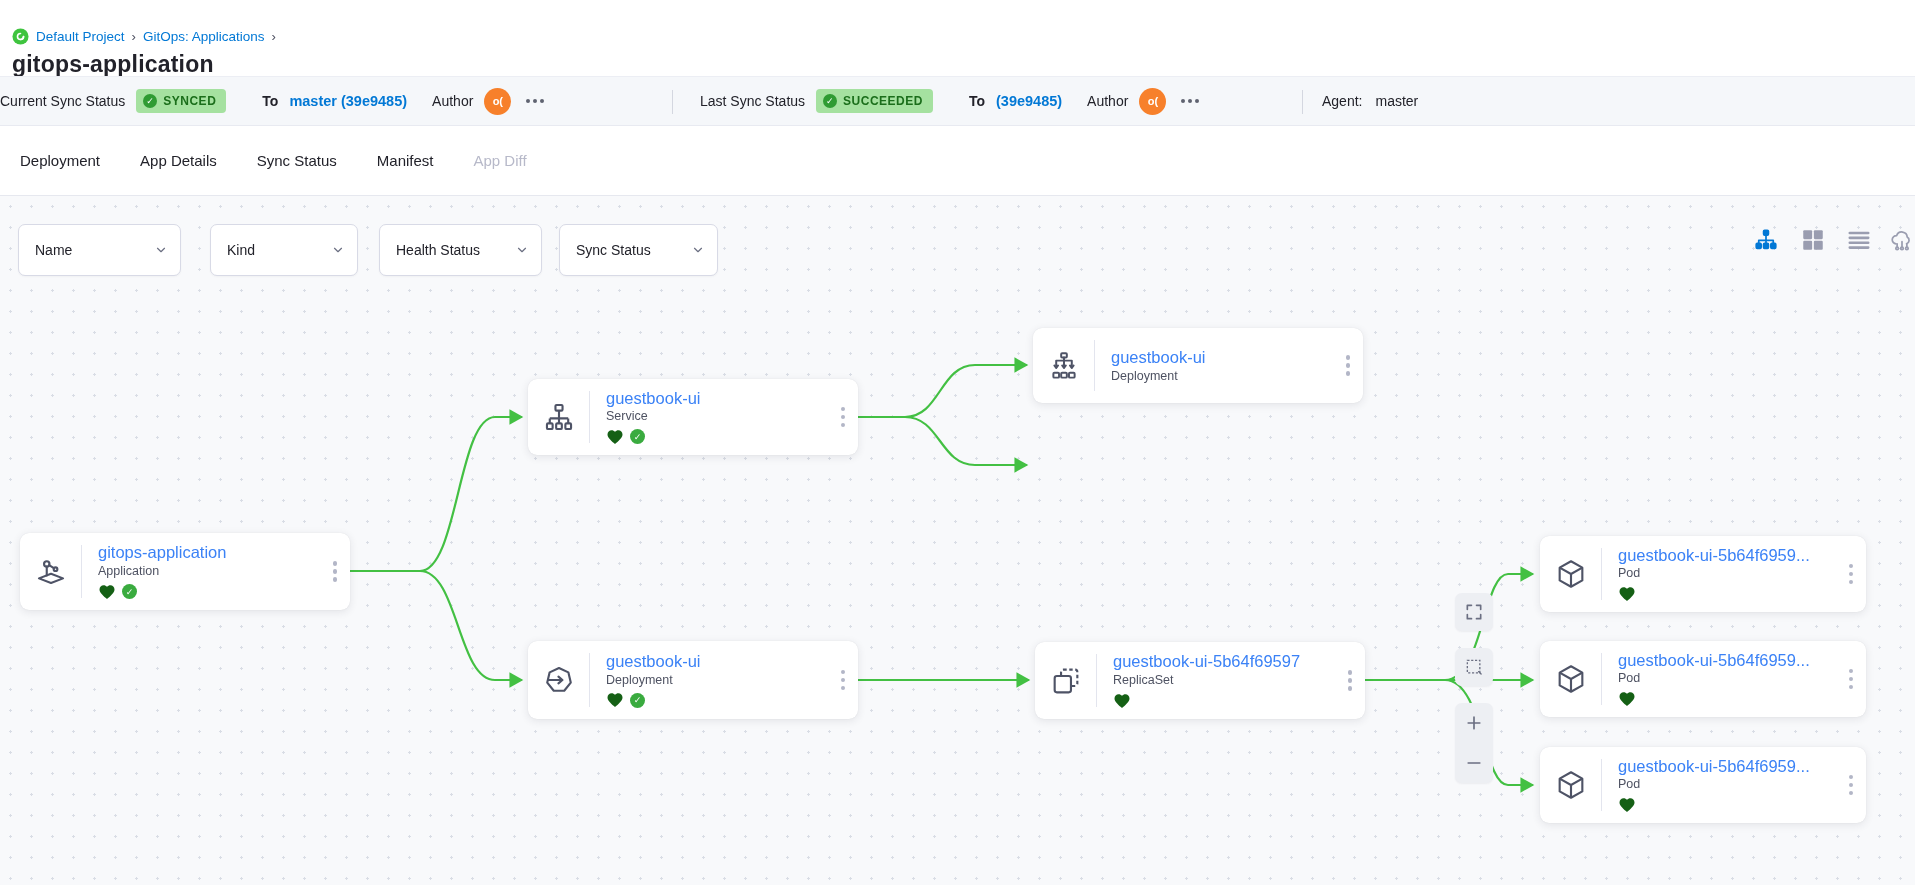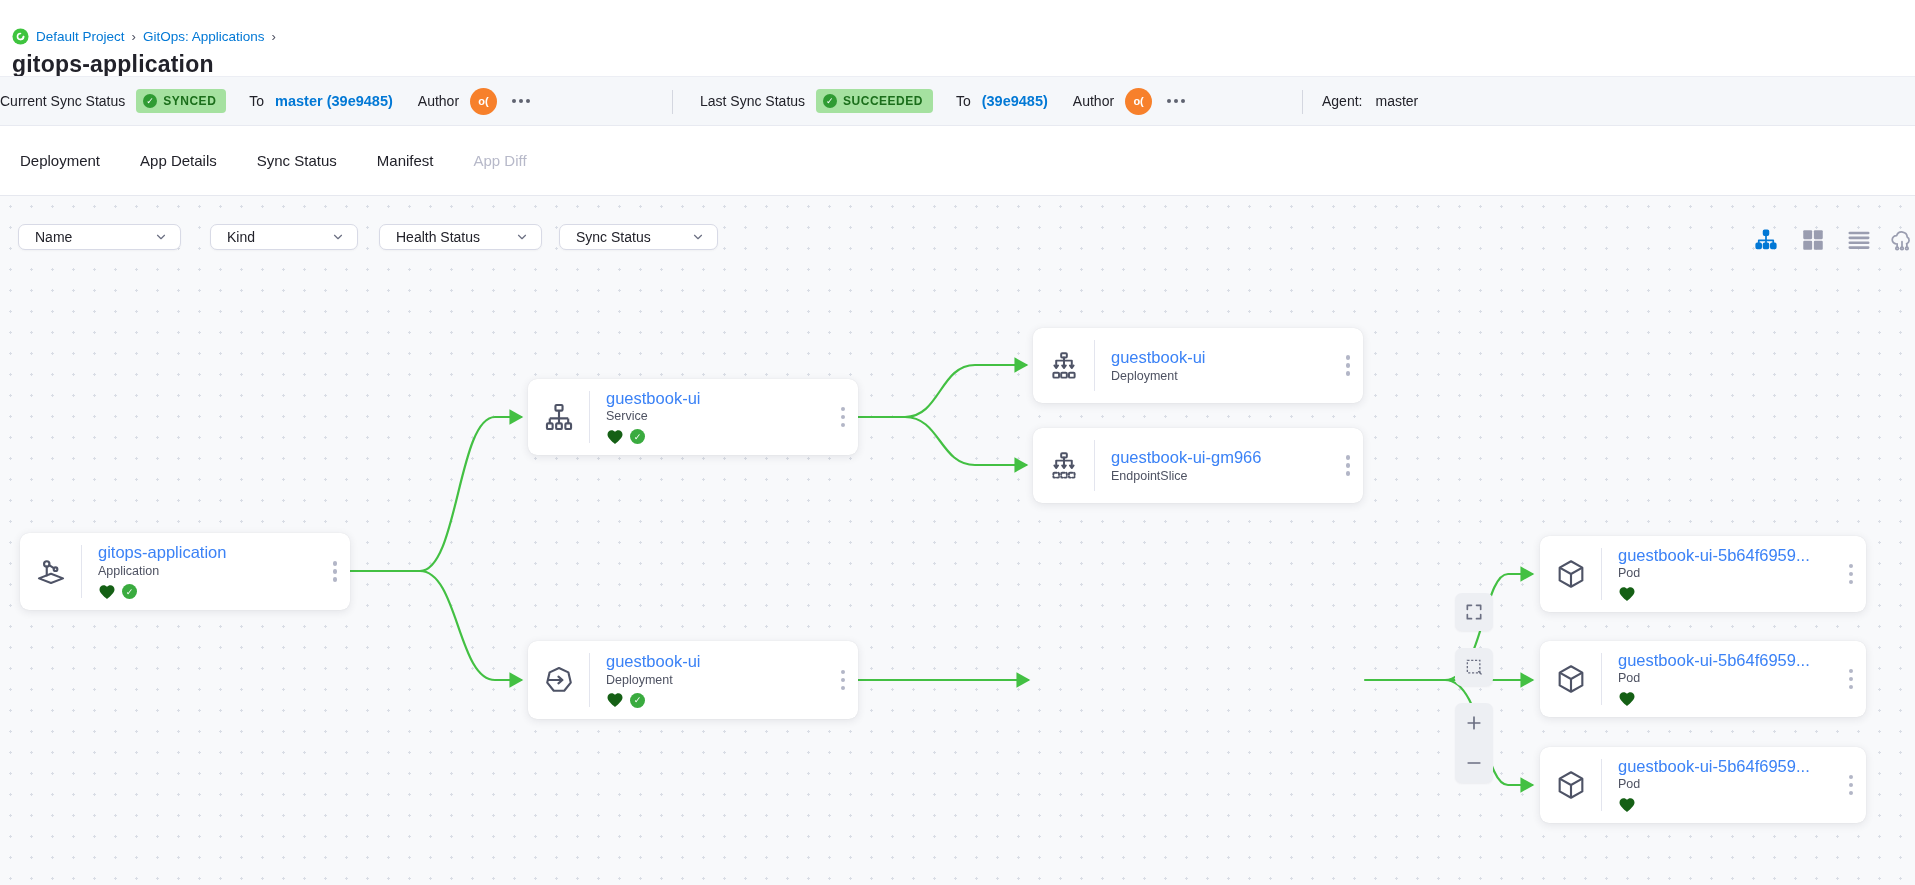--- a/index.html
+++ b/index.html
@@ -31,21 +31,21 @@
   .statusbar { height:50px; background:#f5f7fa; border-top:1px solid #eceef4; border-bottom:1px solid #e8eaf1;
     position:relative; font-size:14px; }
   .sgroup { position:absolute; top:0; height:100%; display:flex; align-items:center; gap:11px; white-space:nowrap; }
   .sg1 { left:0; } .sg2 { left:700px; } .sg3 { left:1322px; }
   .sdivider { position:absolute; top:13px; width:1px; height:24px; background:#d4d7e0; }
   .sd1 { left:672px; } .sd2 { left:1302px; }
   .pill { display:inline-flex; align-items:center; gap:6px; background:#a5e1a0; color:#1b6e1b;
     font-size:12px; font-weight:700; letter-spacing:.5px; padding:5px 10px 5px 7px; border-radius:4px; }
   .pill-check { width:14px; height:14px; border-radius:50%; background:#2f9b33; color:#fff;
     display:inline-flex; align-items:center; justify-content:center; font-size:9px; font-weight:700; }
-  .to-label { margin-left:12px; }
+  .to-label { margin-left:25px;font-weight:bold; }
   .target-link { color:#0278d5; font-weight:700; font-size:14.5px; cursor:pointer; }
   .author-label { margin-left:14px; }
   .avatar { width:27px; height:27px; border-radius:50%; background:#f7802b; color:#fff; font-size:11px;
     font-weight:700; display:inline-flex; align-items:center; justify-content:center; cursor:pointer; }
   .dots-h { display:inline-flex; gap:3px; margin-left:4px; cursor:pointer; }
   .dots-h i { width:4px; height:4px; border-radius:50%; background:#5f6370; }
   .agent-val { margin-left:2px; }
 
   
   .tabsrow { height:70px; background:#ffffff; border-bottom:1px solid #e6e8ef; display:flex;
@@ -55,21 +55,21 @@
   .tab.active::after { content:""; position:absolute; left:-4px; right:-4px; bottom:0; height:3px;
     background:#0278d5; border-radius:3px 3px 0 0; }
   .tab.disabled { color:#b7b9c9; cursor:default; }
 
   
   .canvas { position:relative; width:1915px; height:689px; background:#f8f9fb; overflow:hidden;
     background-image:radial-gradient(circle,#d9dde5 1.1px,transparent 1.1px); background-size:21px 21px; }
   .edges { position:absolute; left:0; top:0; z-index:1; }
 
   
-  .dd { position:absolute; top:28px; height:26px; background:#fff; border:1px solid #d8dae6; border-radius:7px;
+  .dd { position:absolute; top:28px; height:52px; background:#fff; border:1px solid #d8dae6; border-radius:7px;
     display:flex; align-items:center; justify-content:space-between; padding:0 12px 0 16px; cursor:pointer;
     box-shadow:0 1px 2px rgba(40,41,61,.04); z-index:2; }
   .dd-label { font-size:14px; font-weight:500; color:#22222a; }
   .dd svg { width:14px; height:14px; stroke:#6b6f82; }
   .dd1 { left:18px; width:163px; } .dd2 { left:210px; width:148px; }
   .dd3 { left:379px; width:163px; } .dd4 { left:559px; width:159px; }
 
   
   .vtoggle { position:absolute; top:30px; width:28px; height:28px; display:flex; align-items:center;
     justify-content:center; cursor:pointer; z-index:2; }
@@ -393,36 +393,20 @@
         <div class="node-title">guestbook-ui</div>
         <div class="node-kind">Deployment</div>
       </div>
       <div class="node-kebab">
           <i></i>
           <i></i>
           <i></i>
         </div>
     </div>
 
-    <div class="node n-eps">
-      <div class="node-icon-col">
-          <svg viewBox="0 0 24 24">
-            <use href="#ic-endpointslice" xlink:href="#ic-endpointslice"></use>
-          </svg>
-        </div>
-      <div class="node-body">
-        <div class="node-title">guestbook-ui-gm966</div>
-        <div class="node-kind">EndpointSlice</div>
-      </div>
-      <div class="node-kebab">
-          <i></i>
-          <i></i>
-          <i></i>
-        </div>
-    </div>
 
     <div class="node n-dep">
       <div class="node-icon-col">
           <svg viewBox="0 0 24 24">
             <use href="#ic-deployment" xlink:href="#ic-deployment"></use>
           </svg>
         </div>
       <div class="node-body">
         <div class="node-title">guestbook-ui</div>
         <div class="node-kind">Deployment</div>
@@ -433,20 +417,41 @@
           <span class="check-ic">✓</span>
         </div>
       </div>
       <div class="node-kebab">
           <i></i>
           <i></i>
           <i></i>
         </div>
     </div>
 
+    <div class="node n-rs">
+      <div class="node-icon-col">
+          <svg viewBox="0 0 24 24">
+            <use href="#ic-replicaset" xlink:href="#ic-replicaset"></use>
+          </svg>
+        </div>
+      <div class="node-body">
+        <div class="node-title">guestbook-ui-5b64f69597</div>
+        <div class="node-kind">ReplicaSet</div>
+        <div class="node-status">
+          <svg class="heart-ic" viewBox="0 0 24 24">
+              <use href="#ic-heart" xlink:href="#ic-heart"></use>
+            </svg>
+        </div>
+      </div>
+      <div class="node-kebab">
+          <i></i>
+          <i></i>
+          <i></i>
+        </div>
+    </div>
 
     <div class="node n-pod1">
       <div class="node-icon-col">
           <svg viewBox="0 0 24 24">
             <use href="#ic-pod" xlink:href="#ic-pod"></use>
           </svg>
         </div>
       <div class="node-body">
         <div class="node-title">guestbook-ui-5b64f6959...</div>
         <div class="node-kind">Pod</div>

